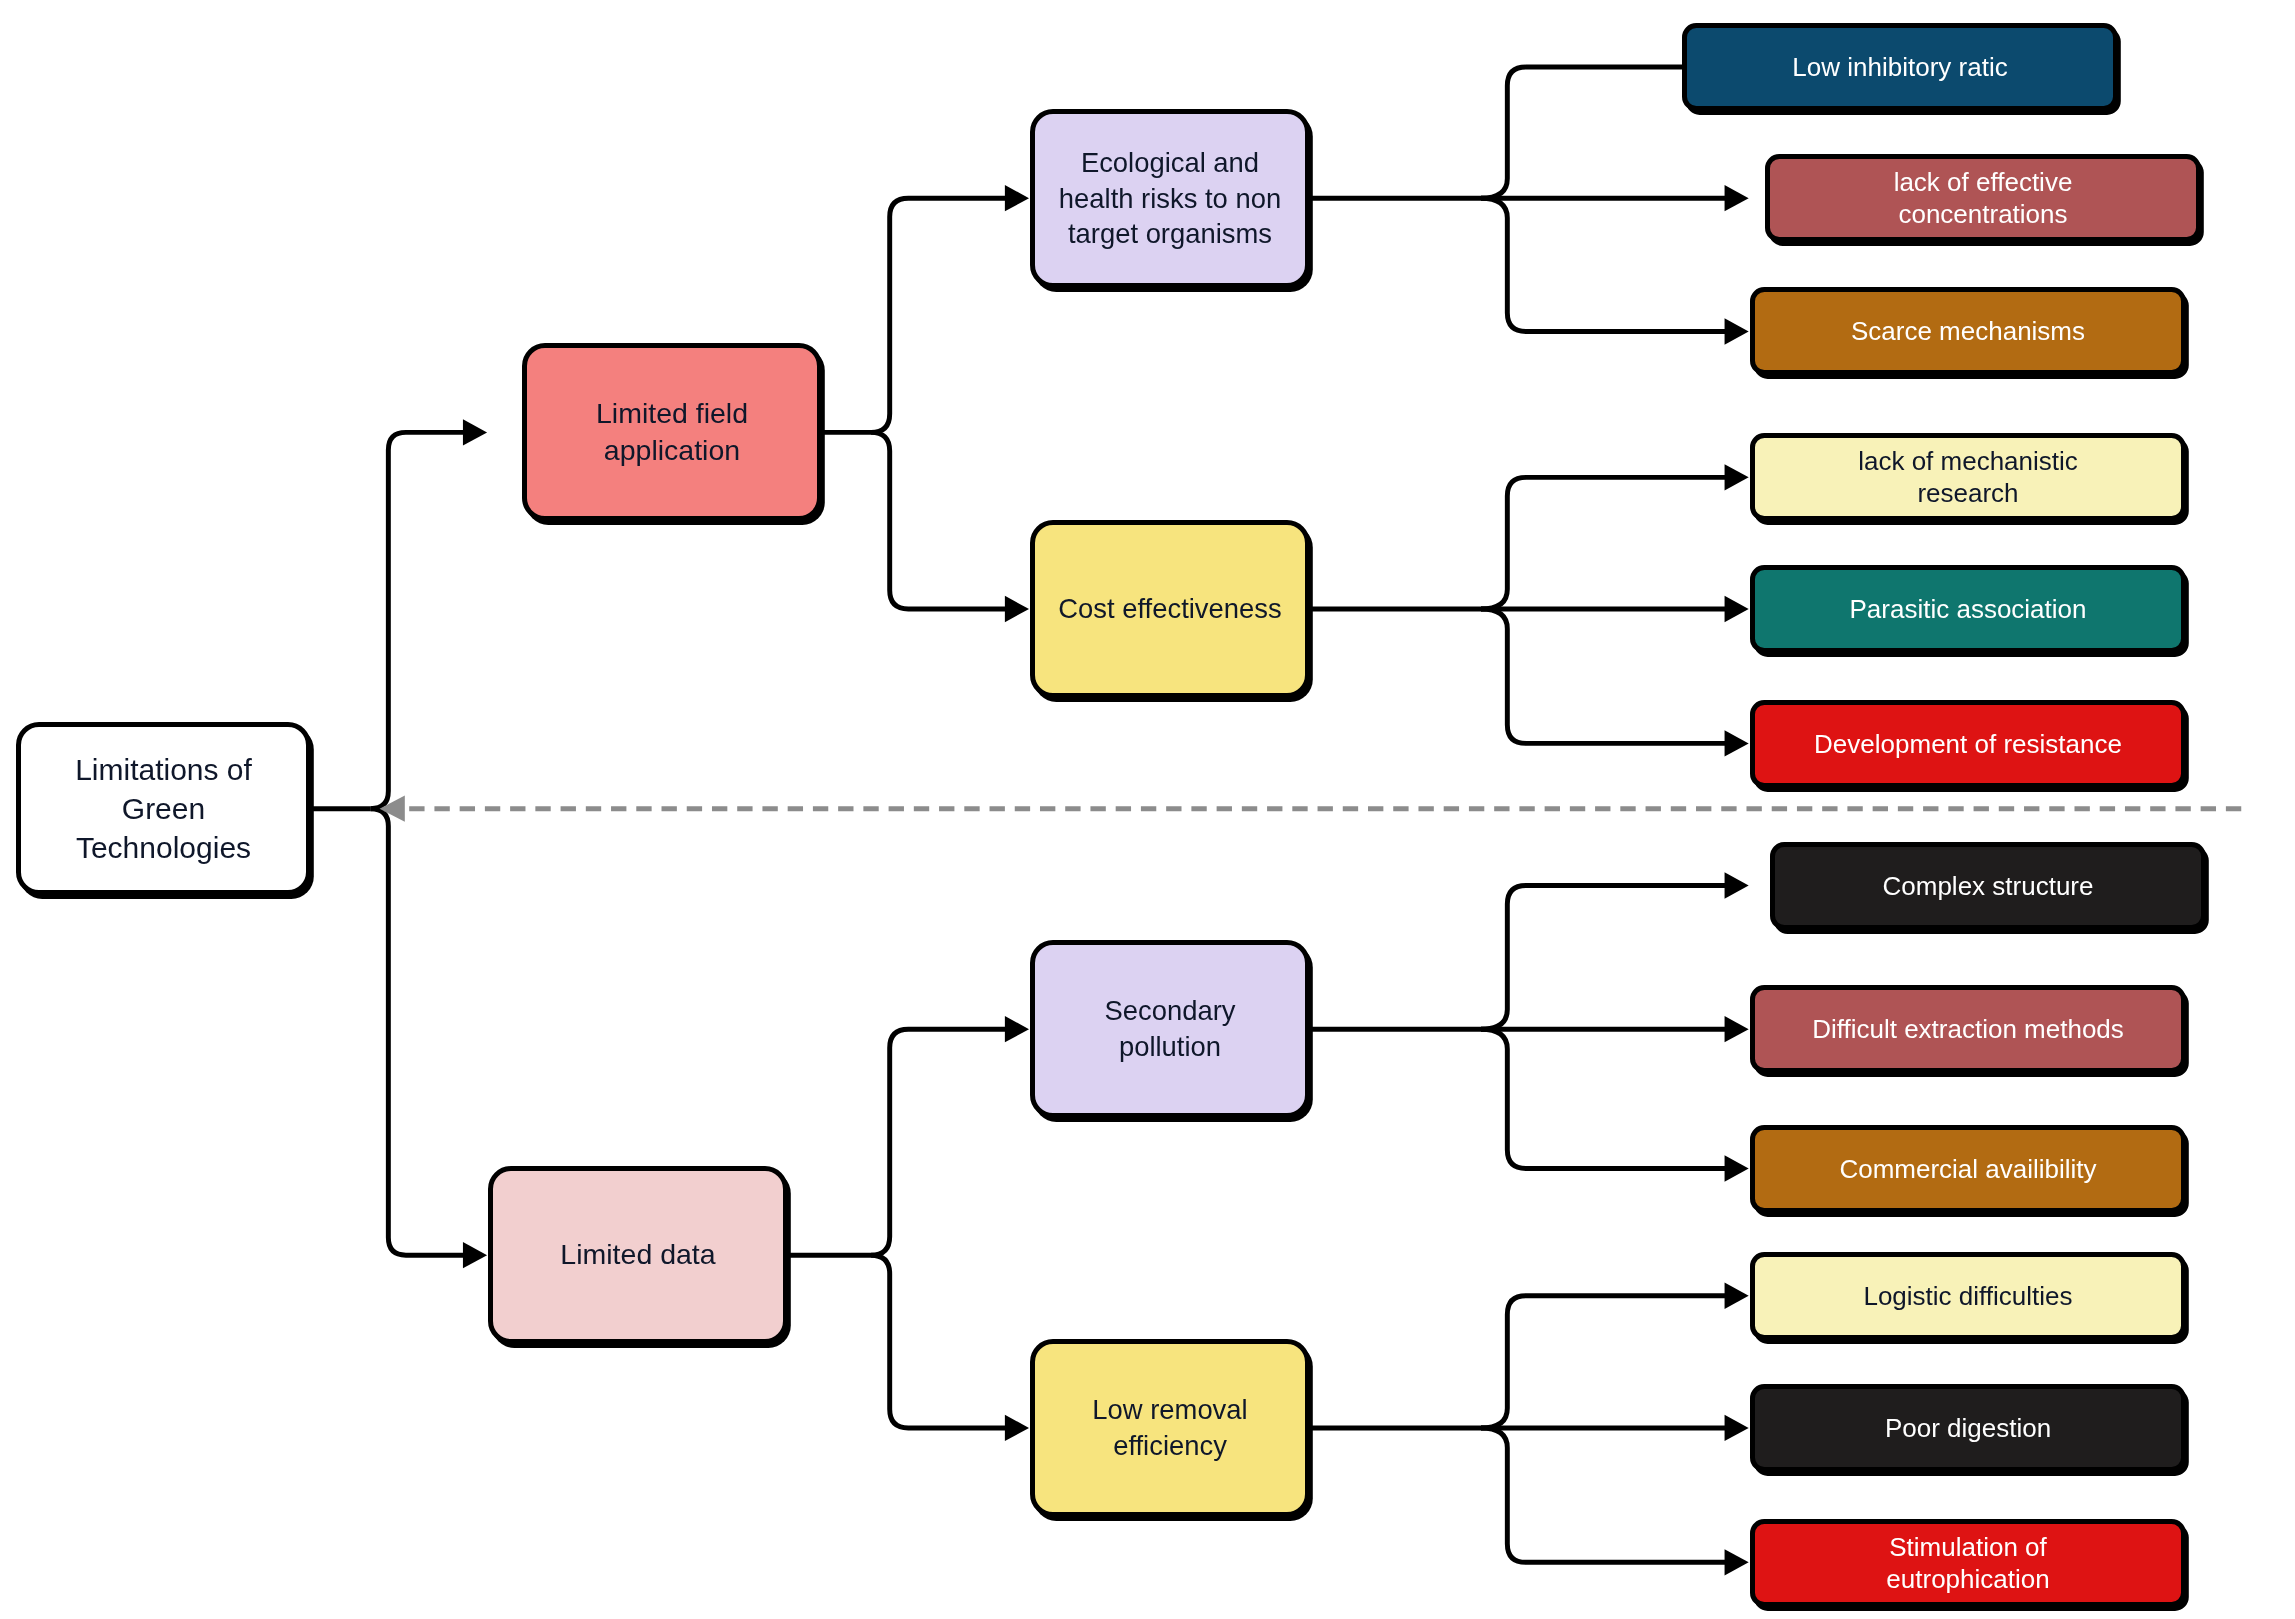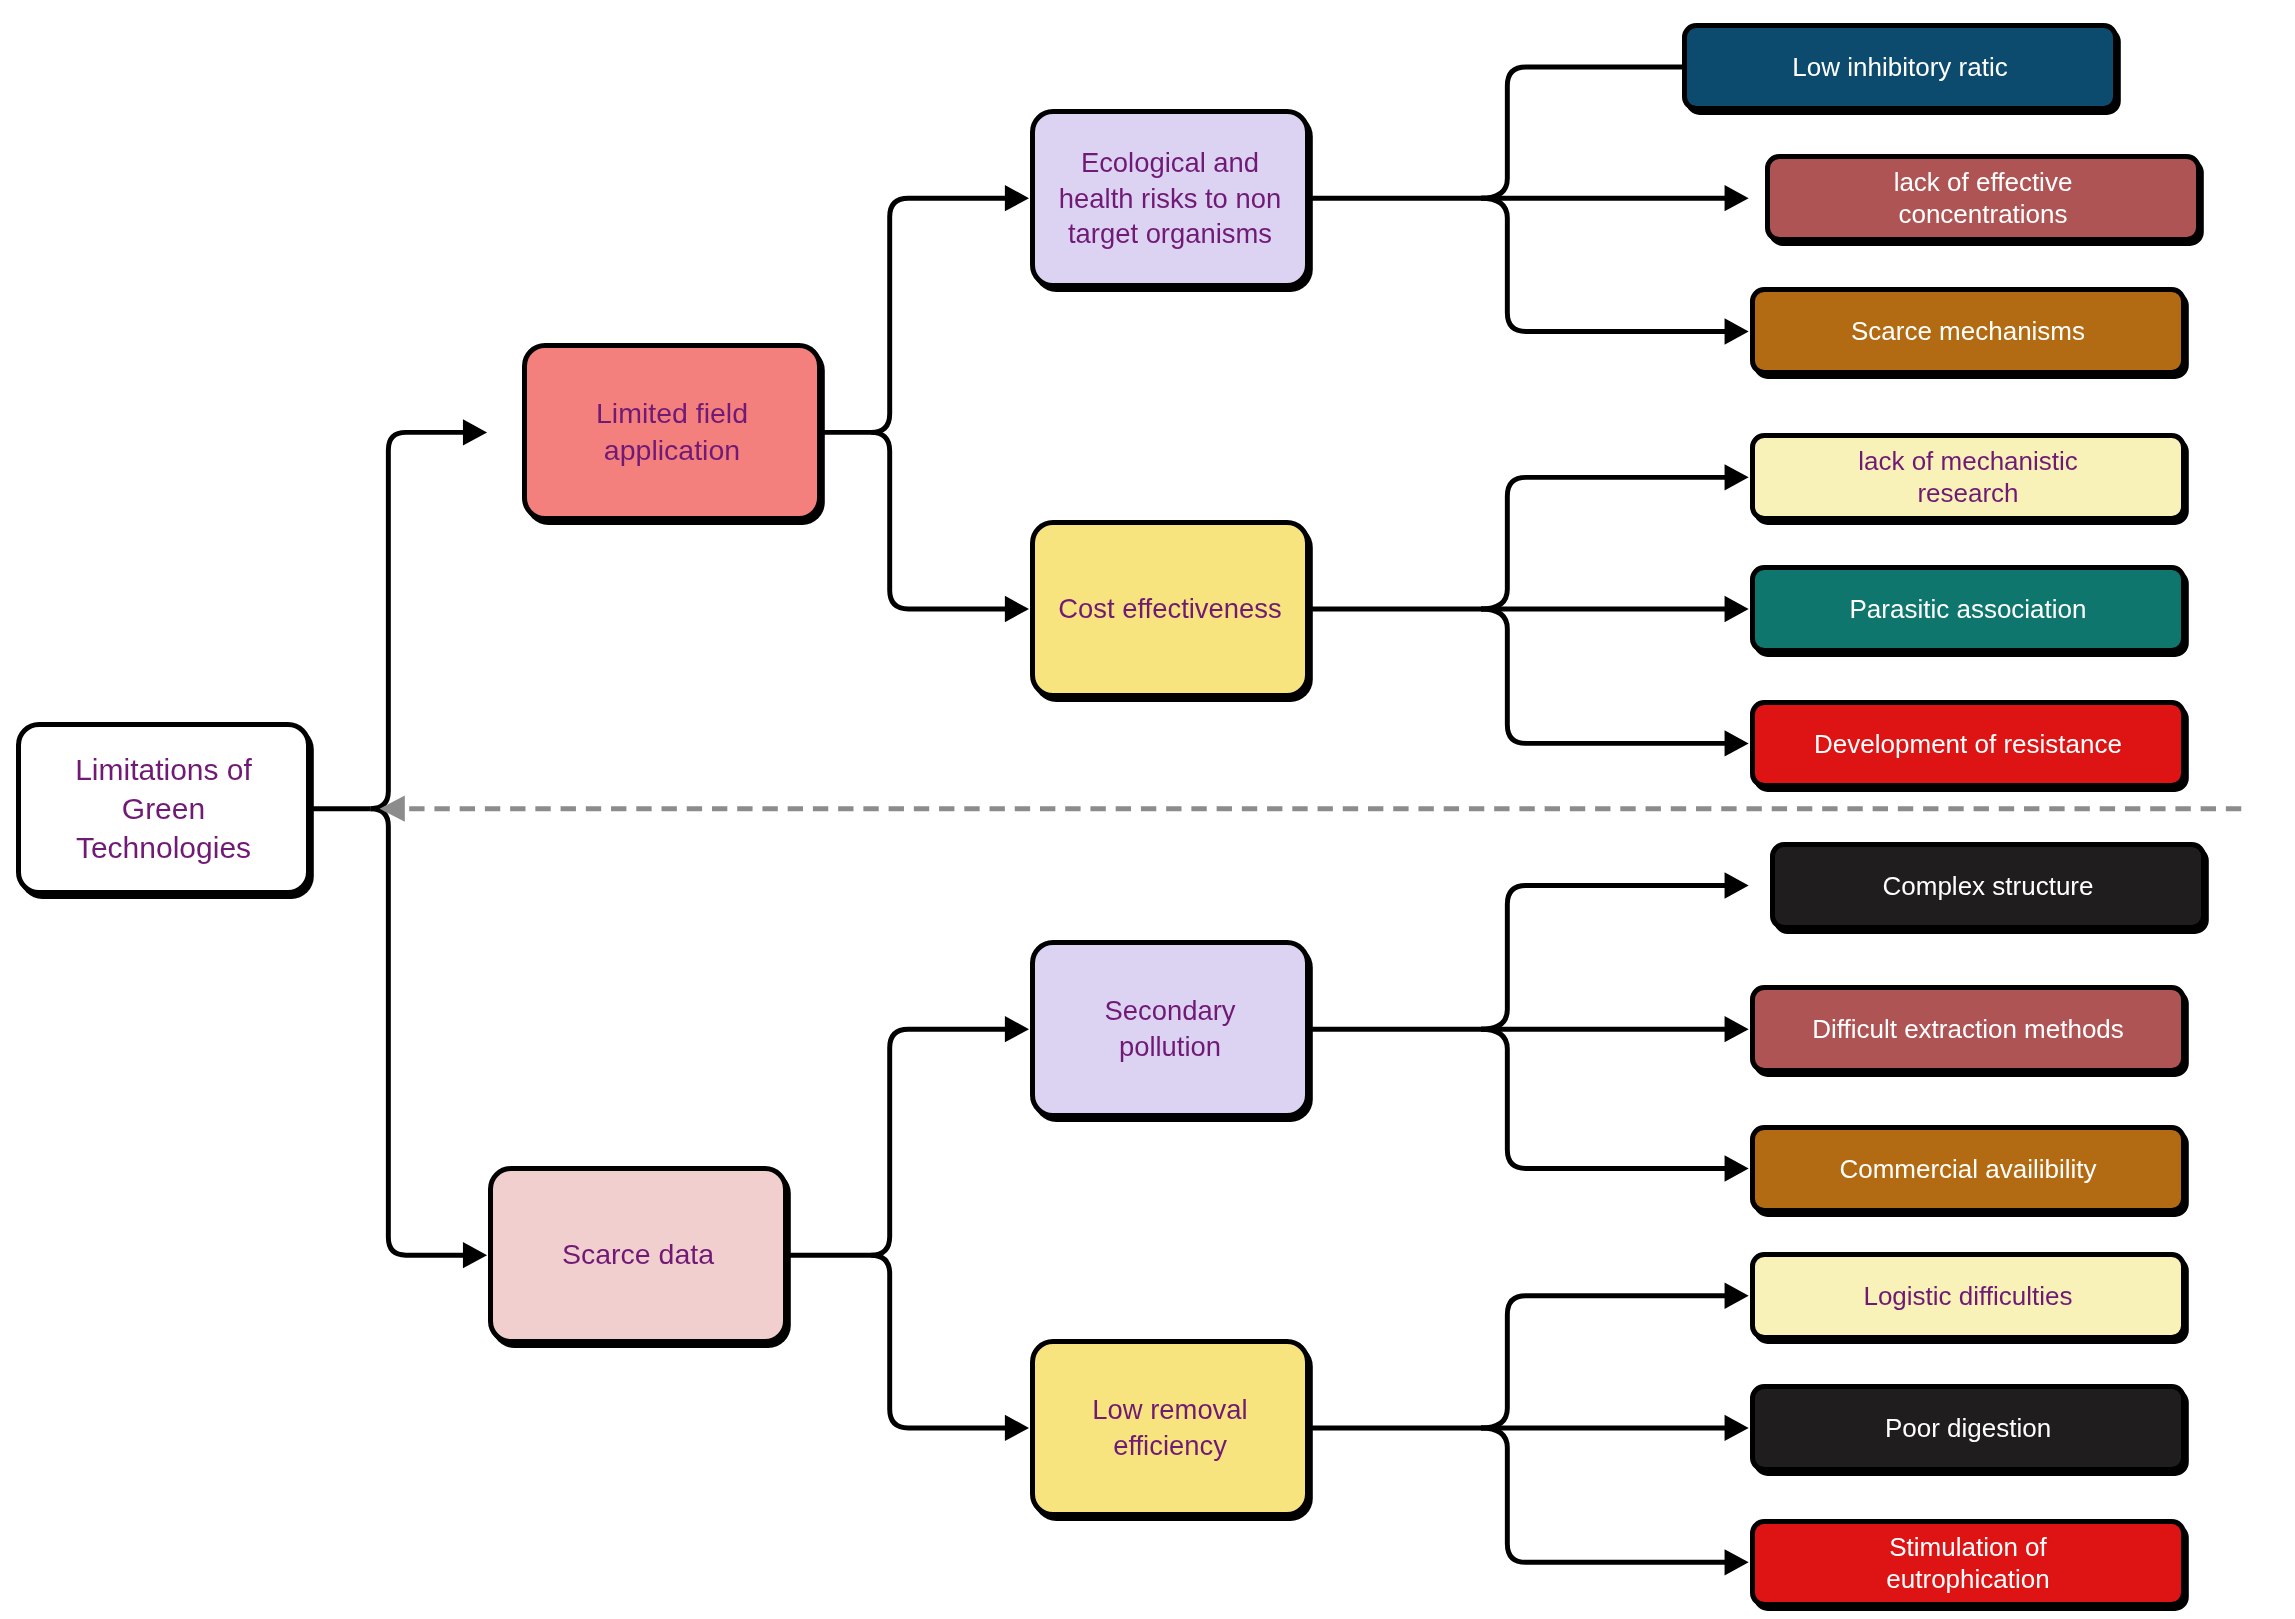--- a/index.html
+++ b/index.html
@@ -12,21 +12,21 @@
   }
   .wires{position:absolute;left:0;top:0;width:2295px;height:1619px;}
   .node{
     position:absolute;
     box-sizing:border-box;
     display:flex;align-items:center;justify-content:center;
     text-align:center;
     border:5px solid #000;
     border-radius:23px;
     background:#fff;
-    color:#701a75;
+    color:#0f172a;
     font-size:28.5px;
     line-height:1.3;
     white-space:pre-line;
     padding:0 10px;
     box-shadow:3.3px 4.4px 0 -0.5px #000;
   }
   .leaf{
     border-radius:14.3px;
     font-size:26px;
     line-height:1.25;
@@ -95,21 +95,21 @@
     </g>
   </svg>
 
   <div class="node root" style="left: 16px; top: 722px; width: 295px; height: 173px; background-color: rgb(255, 255, 255);">Limitations of
 Green
 Technologies</div>
 
   <div class="node" style="left: 488px; top: 343px; width: 300px; height: 178px; background-color: rgb(244, 128, 126); margin-left: 34px;">Limited field
 application</div>
 
-  <div class="node" style="left: 488px; top: 1166px; width: 300px; height: 178px; background-color: rgb(242, 207, 207);">Scarce data</div>
+  <div class="node" style="left: 488px; top: 1166px; width: 300px; height: 178px; background-color: rgb(242, 207, 207);">Limited data</div>
 
   <div class="node" style="left: 1030px; top: 109px; width: 280px; height: 179px; font-size: 27.4px; background-color: rgb(220, 210, 242);">Ecological and
 health risks to non
 target organisms</div>
 
   <div class="node" style="left: 1030px; top: 520px; width: 280px; height: 178px; font-size: 27.4px; background-color: rgb(247, 228, 126);">Cost effectiveness</div>
 
   <div class="node" style="left: 1030px; top: 940px; width: 280px; height: 178px; font-size: 27.4px; background-color: rgb(220, 210, 242);">Secondary
 pollution</div>
 

